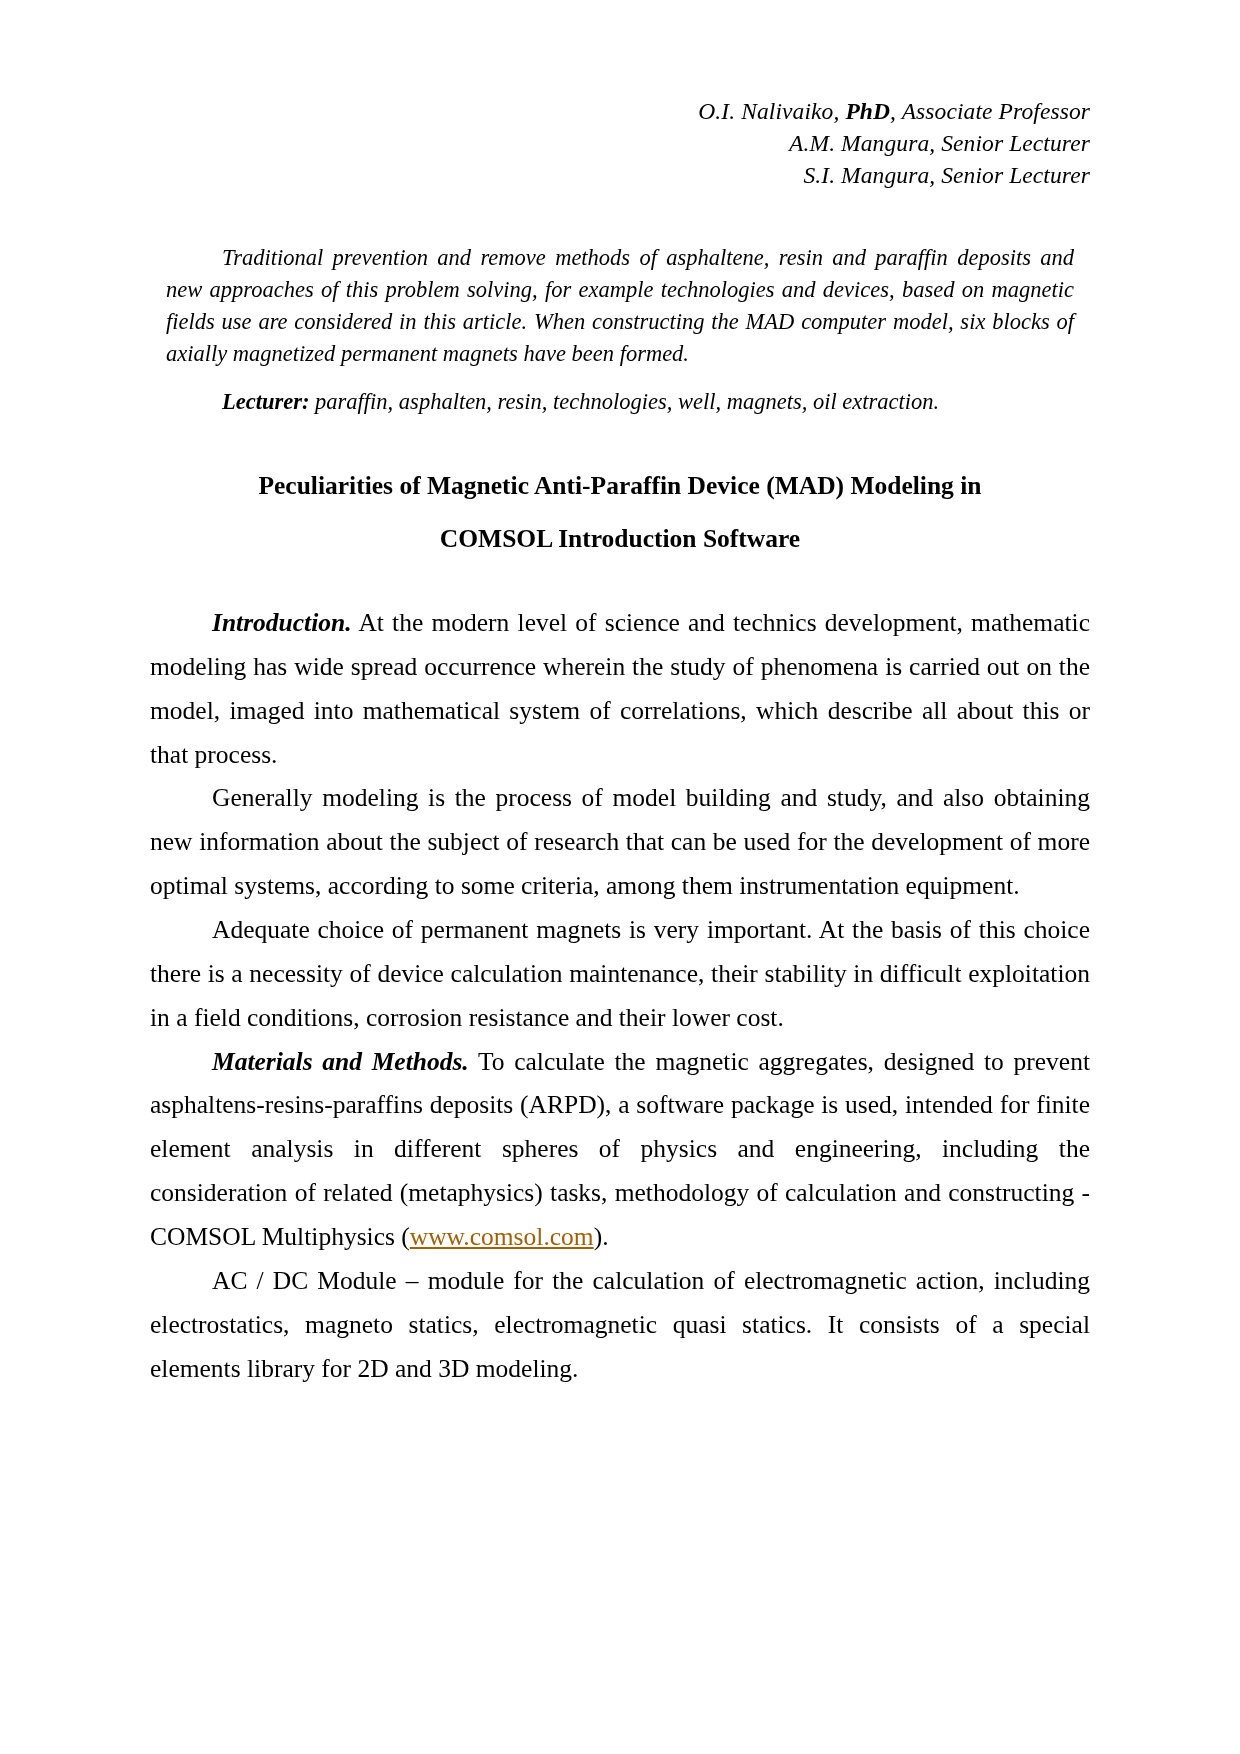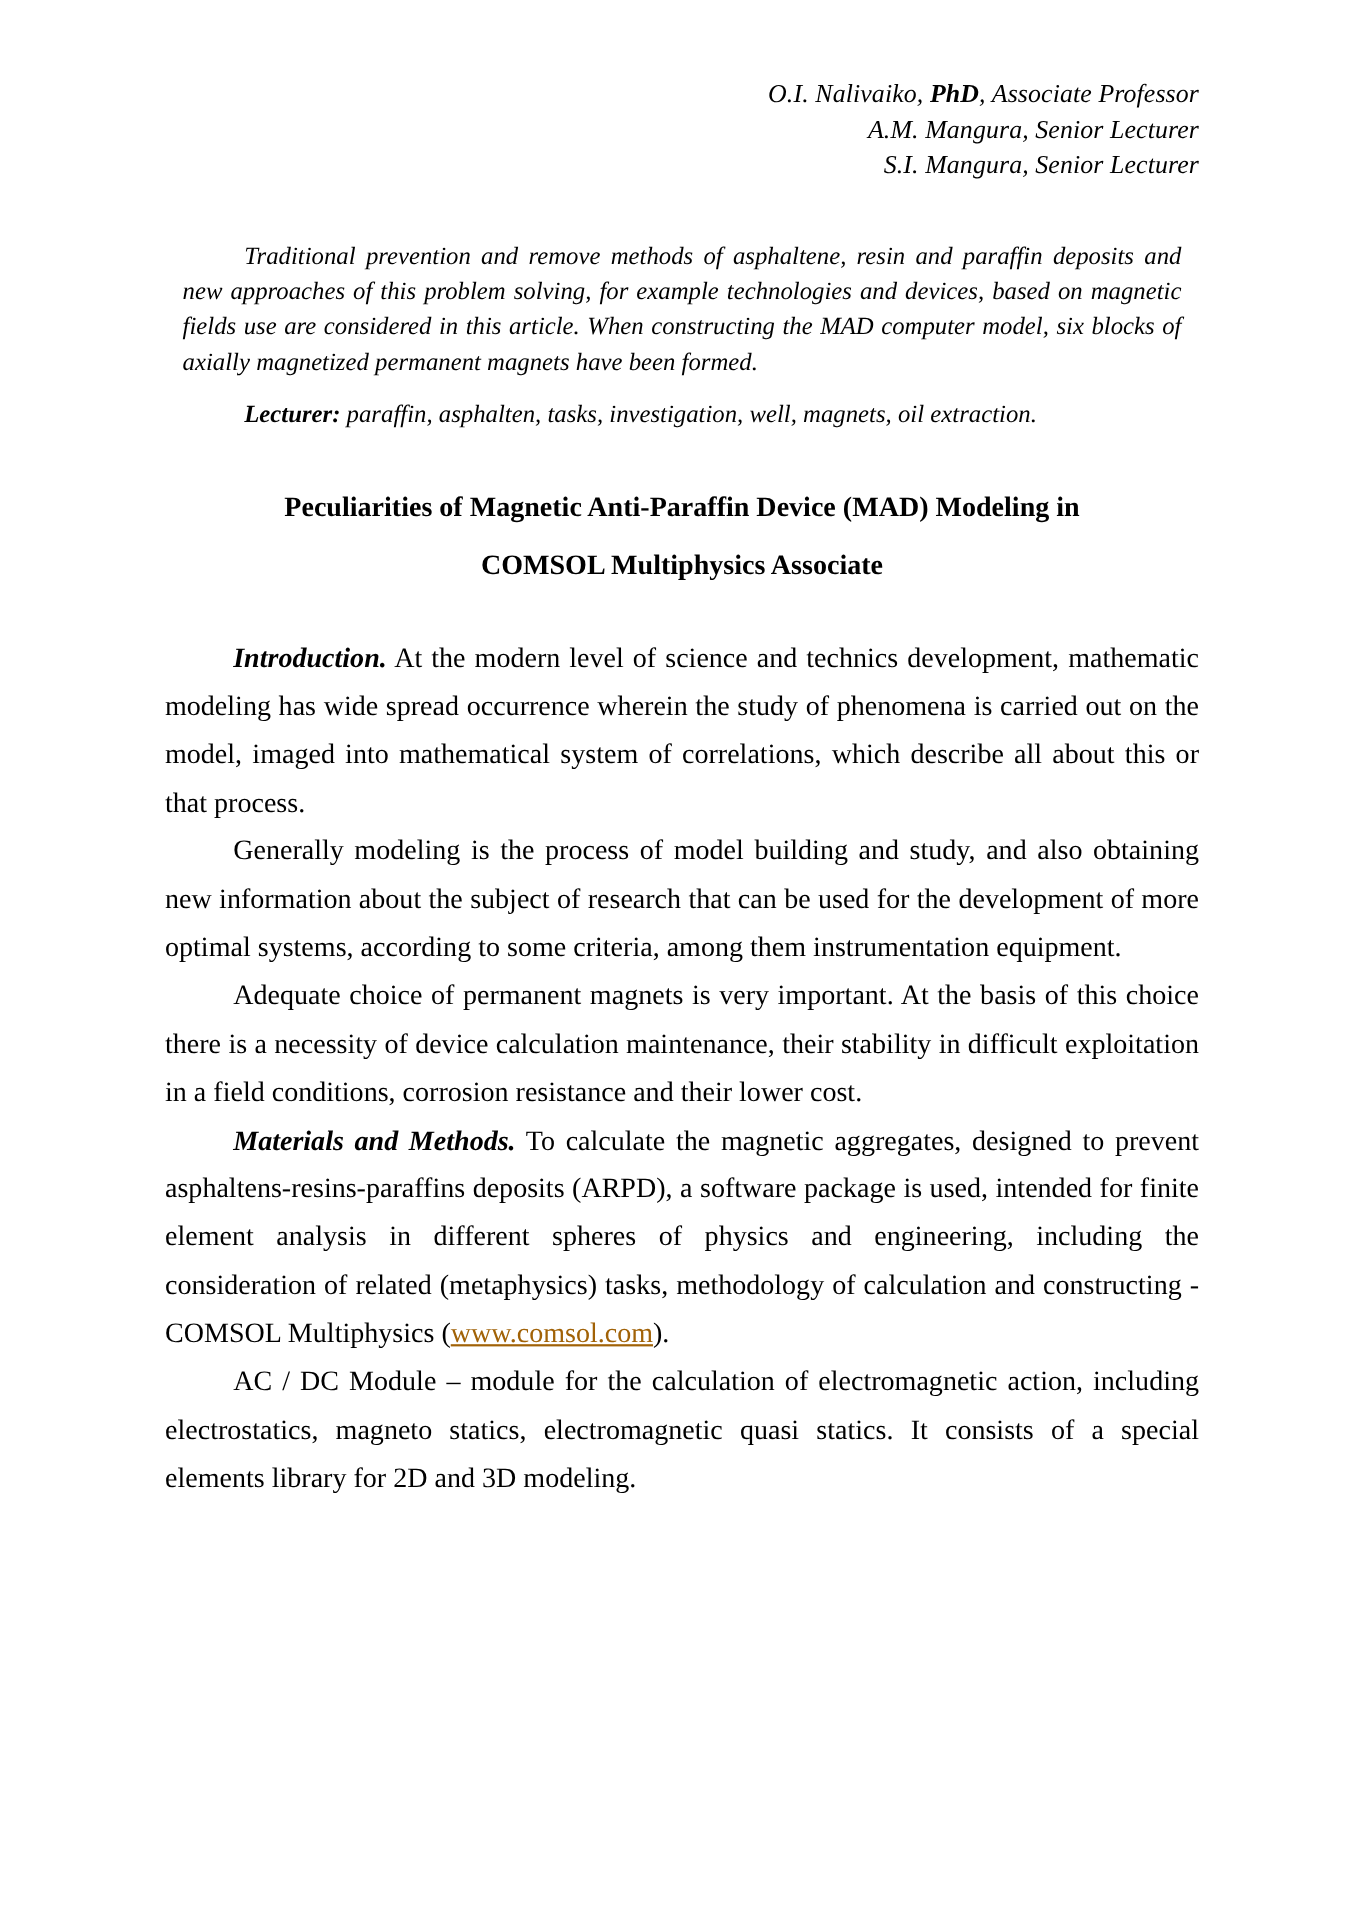--- a/index.html
+++ b/index.html
@@ -8,21 +8,21 @@
     background: #ffffff;
   }
   .page {
     width: 1240px;
     height: 1754px;
     position: relative;
     background: #ffffff;
     font-family: "Liberation Serif", serif;
     color: #000000;
     box-sizing: border-box;
-    padding: 70px 150px 0 150px;
+    padding: 95px 150px 0 150px;
     overflow: hidden;
   }
 
   
   .authors {
     text-align: right;
     font-style: italic;
     font-size: 23.5px;
     line-height: 1.37;
     letter-spacing: 0.1px;
@@ -98,27 +98,27 @@
       <span>A.M. Mangura, Senior Lecturer</span>
     </div>
     <div class="line">
       <span>S.I. Mangura, Senior Lecturer</span>
     </div>
   </div>
 
   <div class="abstract">
     <p>Traditional prevention and remove methods of asphaltene, resin and paraffin deposits and new approaches of this problem solving, for example technologies and devices, based on magnetic fields use are considered in this article. When constructing the MAD computer model, six blocks of axially magnetized permanent magnets have been formed.</p>
     <p class="keywords">
-      <span class="kw-label">Lecturer:</span><span> paraffin, asphalten, tasks, investigation, well, magnets, oil extraction.</span>
+      <span class="kw-label">Lecturer:</span><span> paraffin, asphalten, resin, technologies, well, magnets, oil extraction.</span>
     </p>
   </div>
 
   <div class="title">
     <div>Peculiarities of Magnetic Anti-Paraffin Device (MAD) Modeling in</div>
-    <div>COMSOL Multiphysics Associate</div>
+    <div>COMSOL Introduction Software</div>
   </div>
 
   <div class="body">
     <p>
       <span class="run-in">Introduction.</span><span> At the modern level of science and technics development, mathematic modeling has wide spread occurrence wherein the study of phenomena is carried out on the model, imaged into mathematical system of correlations, which describe all about this or that process.</span>
     </p>
     <p>Generally modeling is the process of model building and study, and also obtaining new information about the subject of research that can be used for the development of more optimal systems, according to some criteria, among them instrumentation equipment.</p>
     <p>Adequate choice of permanent magnets is very important. At the basis of this choice there is a necessity of device calculation maintenance, their stability in difficult exploitation in a field conditions, corrosion resistance and their lower cost.</p>
     <p>
       <span class="run-in">Materials and Methods.</span><span> To calculate the magnetic aggregates, designed to prevent asphaltens-resins-paraffins deposits (ARPD), a software package is used, intended for finite element analysis in different spheres of physics and engineering, including the consideration of related (metaphysics) tasks, methodology of calculation and constructing - COMSOL Multiphysics (</span><a class="link" href="#">www.comsol.com</a><span>).</span>

